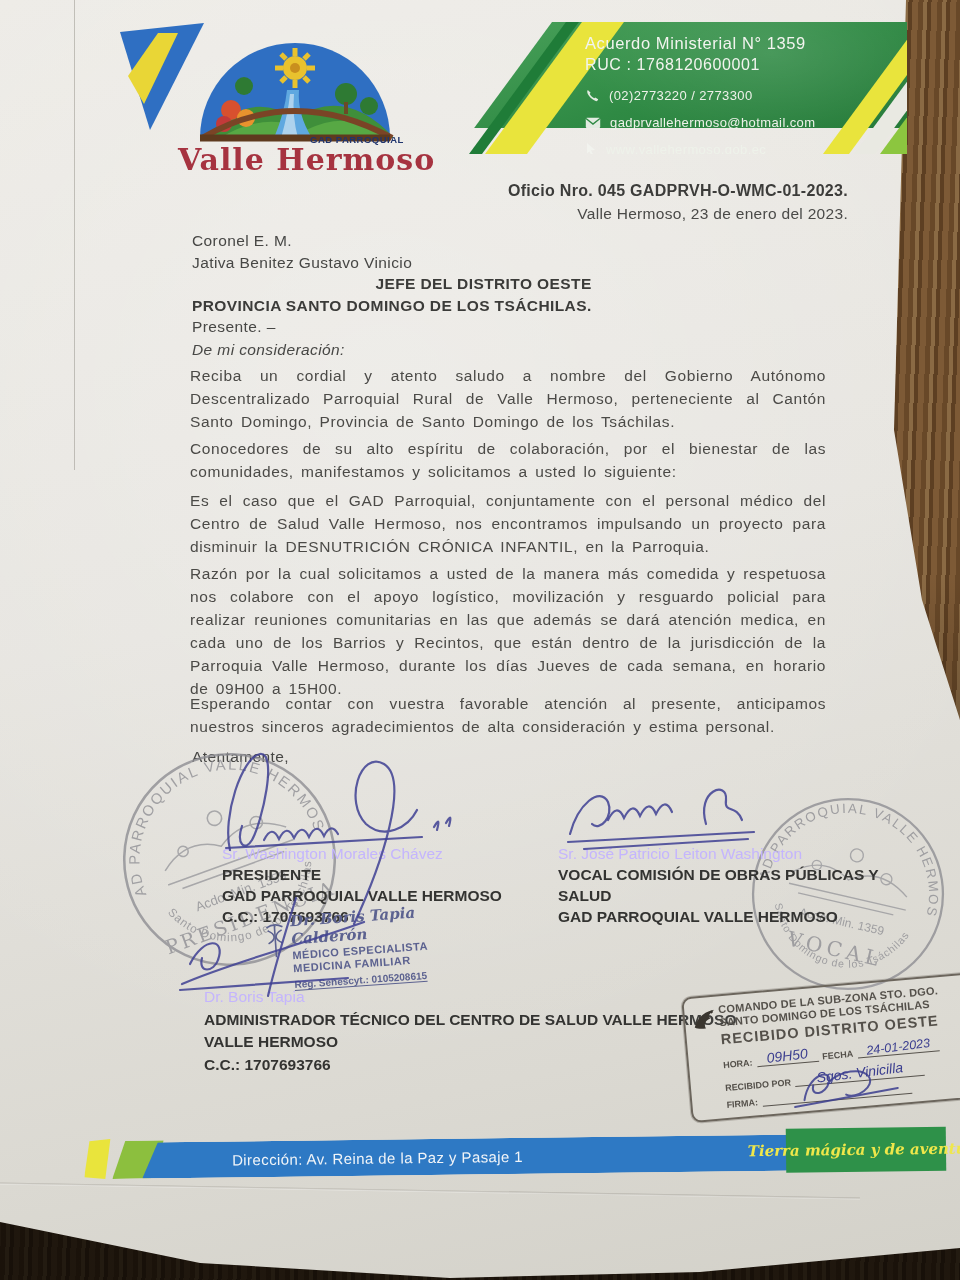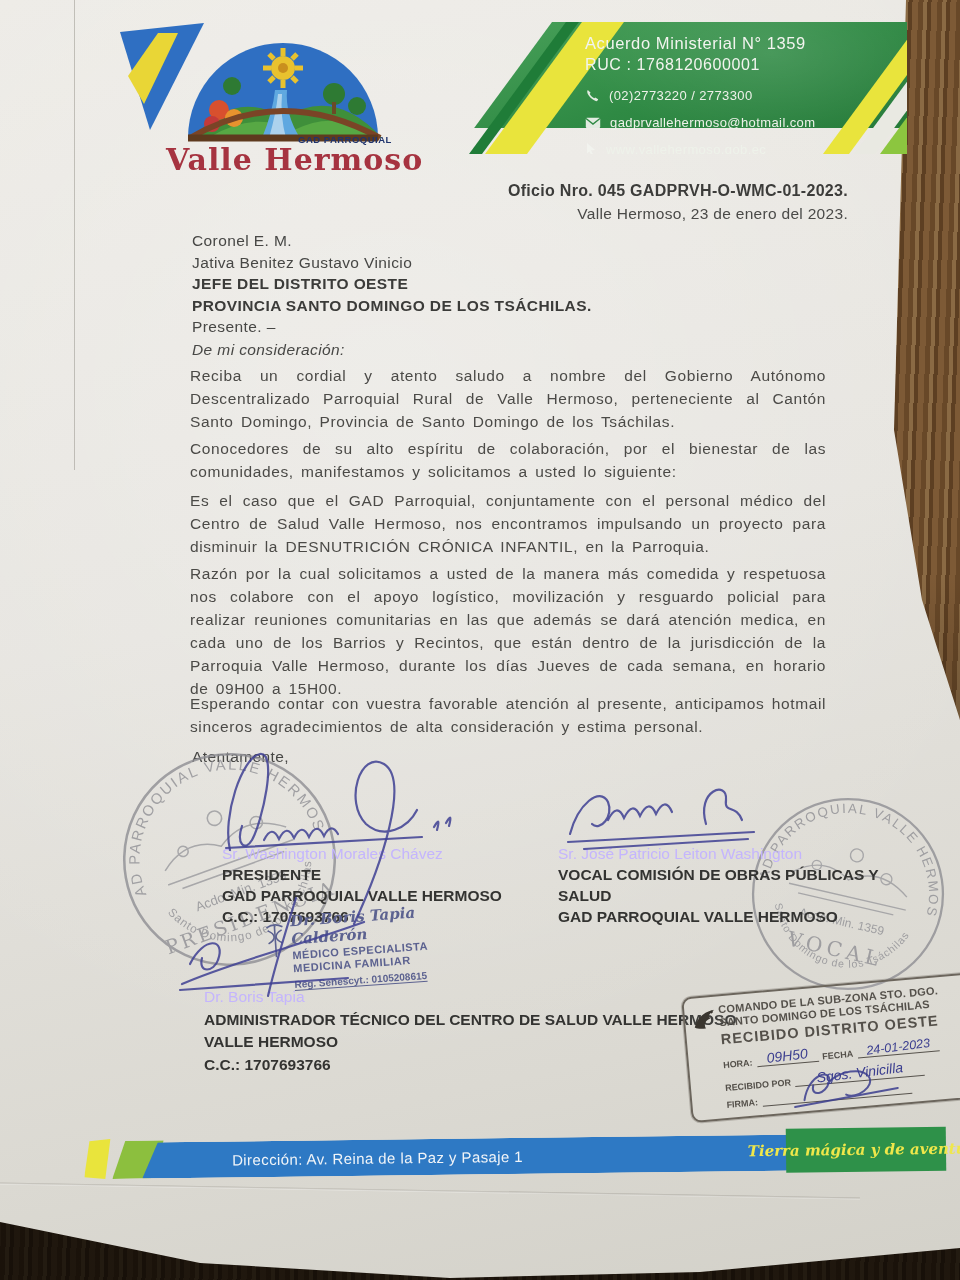--- a/index.html
+++ b/index.html
@@ -35,30 +35,30 @@
       radial-gradient(60% 120% at 70% 30%,rgba(255,255,255,.12),rgba(0,0,0,0) 70%),
       linear-gradient(160deg,#4aa25b 0%,#2f8a44 55%,#257a39 100%);
   }
   .banner .stripe{position:absolute;top:0;height:132px;transform:skewX(-36.3deg);transform-origin:left bottom;}
   .banner-text{position:absolute;left:130px;top:12px;color:#f2f4ef;}
   .banner-line1{font-size:16.5px;letter-spacing:.6px;}
   .banner-line2{font-size:16px;letter-spacing:.6px;margin-top:3px;}
   .contact-row{display:flex;align-items:center;gap:9px;margin-top:12px;font-size:13px;letter-spacing:.4px;color:#eef2ea;}
   .contact-row svg{flex:0 0 auto;opacity:.92;}
   
-  .logo-wrap{position:absolute;left:140px;top:26px;width:290px;height:168px;z-index:3;}
+  .logo-wrap{position:absolute;left:152px;top:26px;width:290px;height:168px;z-index:3;}
   .logo-title{position:absolute;left:26px;top:116px;font-family:"DejaVu Serif",serif;font-weight:bold;
     font-size:30px;color:#a63340;letter-spacing:1px;}
   .logo-sub{position:absolute;left:158px;top:108px;font-size:9.5px;font-weight:bold;color:#20356e;letter-spacing:.5px;}
   
   .oficio-block{position:absolute;left:470px;top:182px;width:378px;text-align:right;z-index:3;color:#3c3c3a;}
   .oficio-line{font-weight:bold;font-size:16px;letter-spacing:.3px;}
   .date-line{font-size:15.5px;margin-top:5px;letter-spacing:.3px;color:#4a4a48;}
   .recipient{position:absolute;left:192px;top:230px;z-index:3;font-size:15.5px;line-height:21.5px;color:#474745;letter-spacing:.4px;}
-  .recipient .bold{font-weight:bold;color:#3b3b39;}
+  .recipient .bold{font-weight:bold;color:#3b3b39;text-align:right;}
   .salutation{position:absolute;left:192px;top:341px;font-size:15.5px;color:#474745;letter-spacing:.4px;z-index:3;font-style:italic;}
   .para{position:absolute;left:190px;width:636px;z-index:3;font-size:15.5px;line-height:23px;
     text-align:justify;color:#4b4a47;letter-spacing:.6px;word-spacing:2.5px;}
   .closing{position:absolute;left:192px;top:748px;font-size:15.5px;color:#474745;letter-spacing:.4px;z-index:3;}
   
   .sig-block{position:absolute;z-index:5;font-size:15.5px;line-height:21px;color:#3e3e3c;}
   .sig-block .name{color:#c4b5fd;}
   .sig-block .bold{font-weight:bold;color:#333331;}
   .ink{position:absolute;z-index:6;}
   .ink path{fill:none;stroke:#3e3f93;stroke-width:2.2;stroke-linecap:round;opacity:.85;}
@@ -192,21 +192,21 @@
   <div class="bold">PROVINCIA SANTO DOMINGO DE LOS TSÁCHILAS.</div>
   <div>Presente. –</div>
 </div>
 
 <div class="salutation">De mi consideración:</div>
 
 <div class="para" style="top:364px">Reciba un cordial y atento saludo a nombre del Gobierno Autónomo Descentralizado Parroquial Rural de Valle Hermoso, perteneciente al Cantón Santo Domingo, Provincia de Santo Domingo de los Tsáchilas.</div>
 <div class="para" style="top:437px">Conocedores de su alto espíritu de colaboración, por el bienestar de las comunidades, manifestamos y solicitamos a usted lo siguiente:</div>
 <div class="para" style="top:489px">Es el caso que el GAD Parroquial, conjuntamente con el personal médico del Centro de Salud Valle Hermoso, nos encontramos impulsando un proyecto para disminuir la DESNUTRICIÓN CRÓNICA INFANTIL, en la Parroquia.</div>
 <div class="para" style="top:562px">Razón por la cual solicitamos a usted de la manera más comedida y respetuosa nos colabore con el apoyo logístico, movilización y resguardo policial para realizar reuniones comunitarias en las que además se dará atención medica, en cada uno de los Barrios y Recintos, que están dentro de la jurisdicción de la Parroquia Valle Hermoso, durante los días Jueves de cada semana, en horario de 09H00 a 15H00.</div>
-<div class="para" style="top:692px">Esperando contar con vuestra favorable atención al presente, anticipamos hotmail sinceros agradecimientos de alta consideración y estima personal.</div>
+<div class="para" style="top:692px">Esperando contar con vuestra favorable atención al presente, anticipamos nuestros sinceros agradecimientos de alta consideración y estima personal.</div>
 
 <div class="closing">Atentamente,</div>
 
 <svg class="seal" style="left:112px;top:742px;transform:rotate(-20deg)" width="235" height="235" viewBox="0 0 230 230">
   <circle class="ring" cx="115" cy="115" r="103"></circle>
   <defs>
     <path id="arcT1" d="M27,115 A88,88 0 0 1 203,115"></path>
     <path id="arcB1" d="M35,115 A80,80 0 0 0 195,115"></path>
   </defs>
   <text font-size="14.5" letter-spacing="2"><textPath href="#arcT1" startOffset="50%" text-anchor="middle">GAD PARROQUIAL VALLE HERMOSO</textPath></text>

